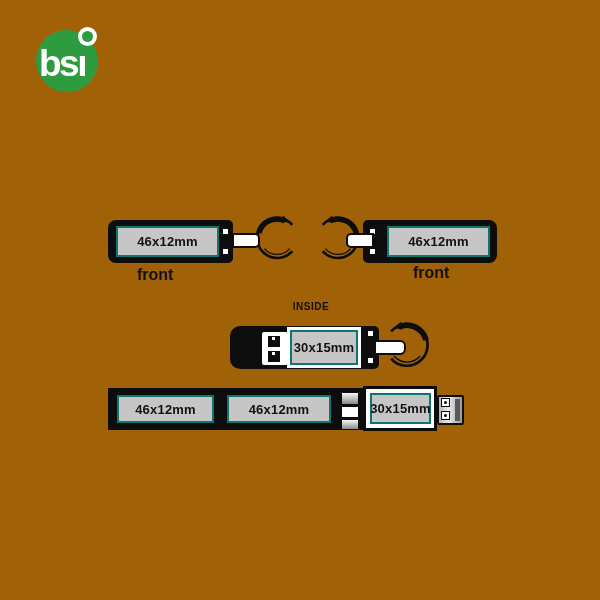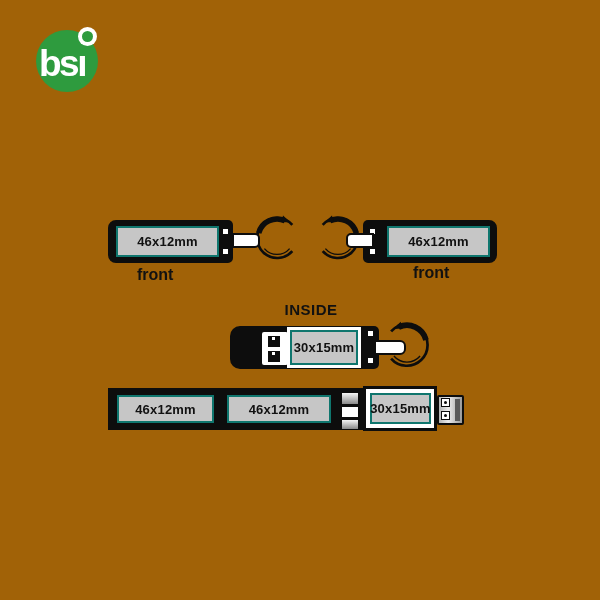--- a/index.html
+++ b/index.html
@@ -7,21 +7,21 @@
   #canvas { position:relative; width:600px; height:600px; background:#a16207; overflow:hidden; }
   .black-body { position:absolute; background:#0d0d0d; }
   .dim-label {
     position:absolute; background:#c6c6c6; border:2px solid #0f766e;
     display:flex; align-items:center; justify-content:center;
     font-weight:bold; font-size:13px; color:#111; letter-spacing:0.2px;
   }
   .clip { position:absolute; background:#ffffff; border:2px solid #0d0d0d; z-index:3; }
   .notch { position:absolute; background:#ffffff; width:5px; height:5px; z-index:2; }
   .caption { position:absolute; font-weight:bold; font-size:16px; color:#111; text-align:left; }
-  .inside-title { position:absolute; font-weight:bold; font-size:15px; color:#111; text-align:center; letter-spacing:0.5px; }
+  .inside-title { position:absolute; font-weight:bold; font-size:10px; color:#111; text-align:center; letter-spacing:0.5px; }
   .ring { position:absolute; z-index:1; }
   .hinge-grad { position:absolute; background:linear-gradient(180deg,#f7f7f7 0%,#8a8a8a 100%); }
   .hinge-white { position:absolute; background:#ffffff; }
   .logo-circle { position:absolute; left:36px; top:30px; width:62px; height:62px; border-radius:50%; background:#2e9b3e; }
   .logo-text {
     position:absolute; left:39px; top:45px; font-size:37px; font-weight:bold;
     color:#ffffff; letter-spacing:-2.5px; line-height:37px; z-index:2;
   }
   .logo-gap { position:absolute; left:78px; top:27px; width:19px; height:19px; border-radius:50%; background:#ffffff; z-index:3; }
   .logo-dot { position:absolute; left:82px; top:31px; width:11px; height:11px; border-radius:50%; background:#2e9b3e; z-index:4; }

